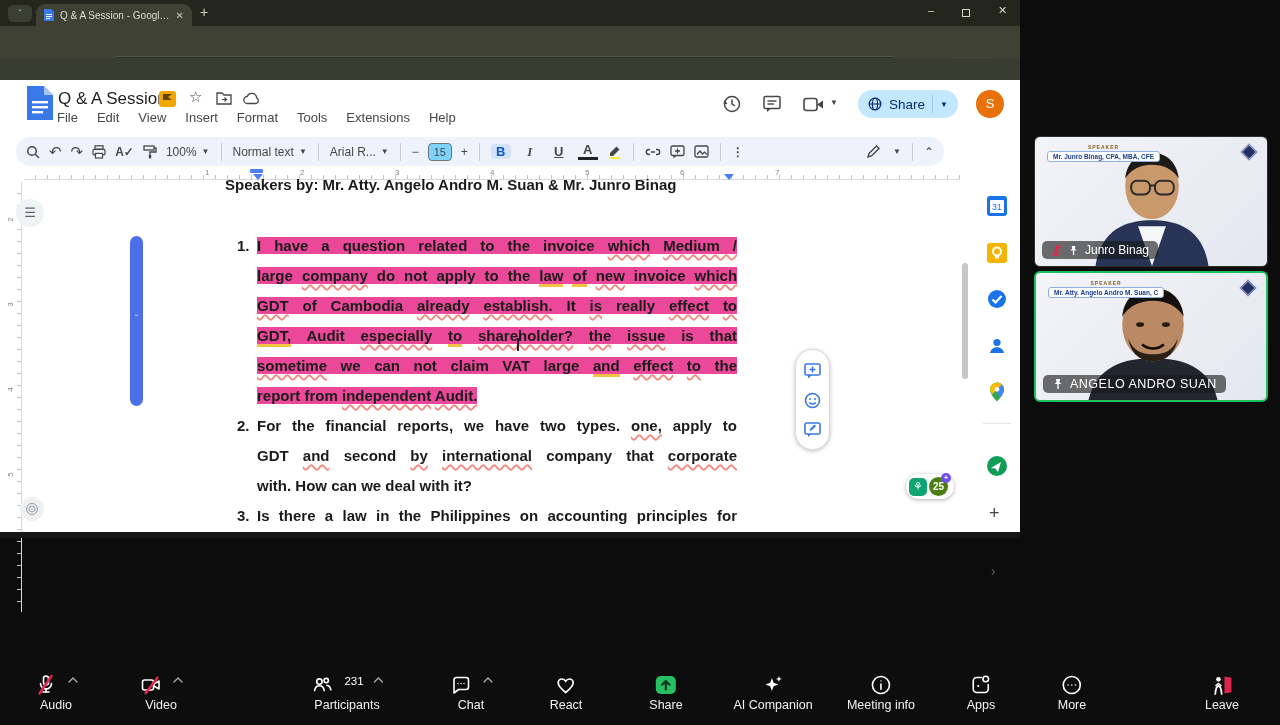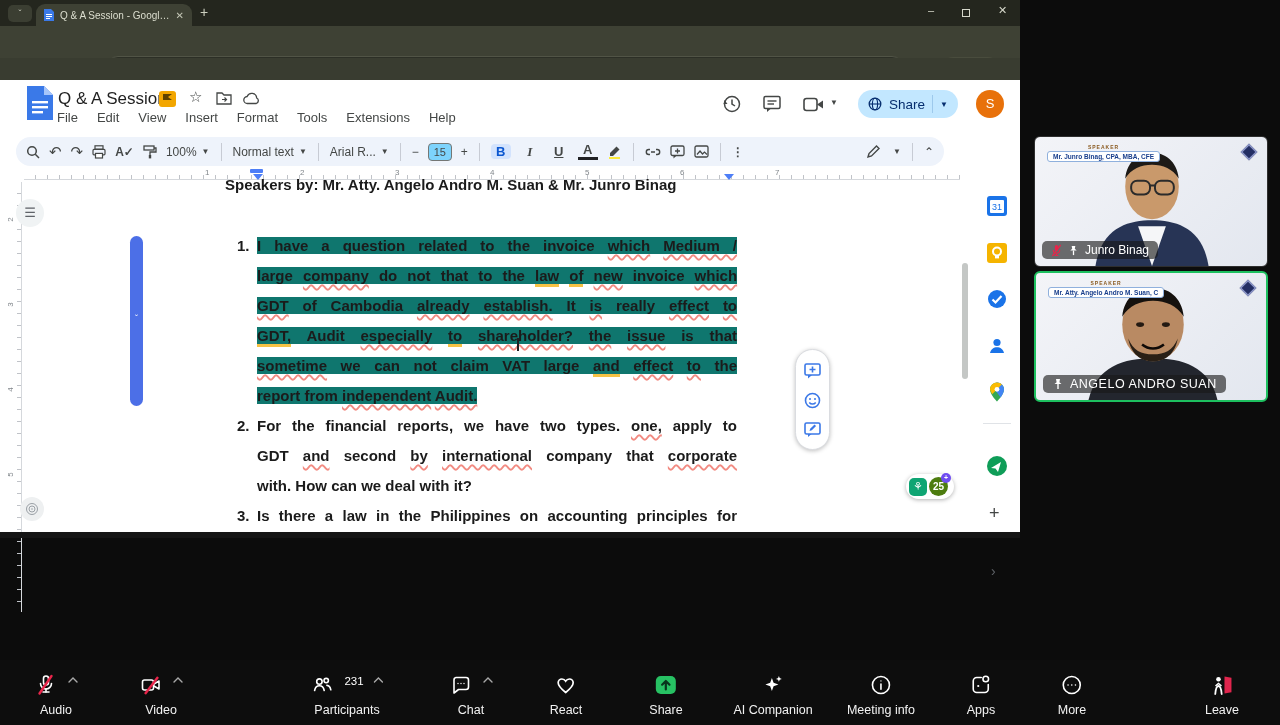--- a/index.html
+++ b/index.html
@@ -85,21 +85,21 @@
   #scroll-pill { position:absolute; left:130px; top:156px; width:13px; height:170px; background:#4c6fe7;
     border-radius:7px; }
   #scroll-pill .ch { position:absolute; left:0; right:0; top:77px; text-align:center; color:#fff; font-size:9px; }
   #doc-heading { position:absolute; left:225px; top:96px; font-size:15px; font-weight:bold; color:#1b1b1b; }
   #doc-list { position:absolute; left:237px; top:151px; width:500px; }
   .ditem { display:flex; }
   .ditem .num { width:20px; font-size:15px; font-weight:bold; color:#1b1b1b; line-height:30px; }
   .ditem .lines { width:480px; }
   .dline { line-height:30px; font-size:15px; font-weight:bold; color:#1b1b1b; white-space:nowrap; }
   .dline.j { text-align:justify; text-align-last:justify; white-space:normal; }
-  .selwrap { background:#0f766e; padding:0 0; }
+  .selwrap { background:#ec4899; padding:0 0; }
   .m-r { text-decoration:underline; text-decoration-style:wavy; text-decoration-color:#f28b82;
     text-decoration-thickness:2px; text-underline-offset:3px; }
   .m-y { border-bottom:3px solid #f6c244; }
 
   
   #fab-pill { position:absolute; left:795px; top:269px; width:35px; height:101px; background:#fff;
     border:1px solid #dadce0; border-radius:18px; box-shadow:0 1px 4px rgba(0,0,0,.25);
     display:flex; flex-direction:column; align-items:center; justify-content:space-around; padding:6px 0; }
 
   
@@ -144,21 +144,21 @@
   .name-chip .nm { color:#fff; font-size:12px; }
   .vtile.active .name-chip .nm { font-size:12.5px; letter-spacing:.5px; }
   .person { position:absolute; left:0; bottom:0; width:234px; height:131px; }
 
   
   #zoombar { position:absolute; left:0; top:660px; width:1280px; height:65px; background:#0d0d0d; }
   .zitem { position:absolute; top:11px; transform:translateX(-50%); display:flex; flex-direction:column;
     align-items:center; }
   .zitem .irow { height:27px; display:flex; align-items:center; gap:10px; }
   .zitem .cnt { color:#fff; font-size:11.5px; margin-top:-8px; }
-  .zitem .lbl { color:#f2f2f2; font-size:12.5px; margin-top:5px; white-space:nowrap; }
+  .zitem .lbl { color:#f2f2f2; font-size:12.5px; margin-top:0; white-space:nowrap; }
 
   svg { display:block; }
 </style>
 </head>
 <body>
 
 <div id="stage">
 
   <div id="shared">
 
@@ -374,21 +374,21 @@
       <div id="scroll-pill">
           <span class="ch">ˇ</span>
         </div>
 
       <div id="doc-heading">Speakers by: Mr. Atty. Angelo Andro M. Suan &amp; Mr. Junro Binag</div>
       <div id="doc-list">
           <div class="ditem">
             <div class="num">1.</div>
             <div class="lines">
               <div class="dline j"><span class="selwrap"><span>I have a question related to the invoice</span> <span class="m-r">which</span> <span class="m-r">Medium /</span></span></div>
-              <div class="dline j"><span class="selwrap"><span>large</span> <span class="m-r">company</span> <span>do not that to the</span> <span class="m-y">law</span> <span class="m-y">of</span> <span class="m-r">new</span> <span>invoice</span> <span class="m-r">which</span></span></div>
+              <div class="dline j"><span class="selwrap"><span>large</span> <span class="m-r">company</span> <span>do not apply to the</span> <span class="m-y">law</span> <span class="m-y">of</span> <span class="m-r">new</span> <span>invoice</span> <span class="m-r">which</span></span></div>
               <div class="dline j"><span class="selwrap"><span class="m-r">GDT</span> <span>of Cambodia</span> <span class="m-r">already</span> <span class="m-r">establish.</span> <span>It</span> <span class="m-r">is</span> <span>really</span> <span class="m-r">effect</span> <span class="m-r">to</span></span></div>
               <div class="dline j"><span class="selwrap"><span class="m-y">GDT,</span> <span>Audit</span> <span class="m-r">especially</span> <span class="m-y">to</span> <span class="m-r">shareholder?</span> <span class="m-r">the</span> <span class="m-r">issue</span> <span>is that</span></span></div>
               <div class="dline j"><span class="selwrap"><span class="m-r">sometime</span> <span>we can not claim VAT large</span> <span class="m-y">and</span> <span class="m-r">effect</span> <span class="m-r">to</span> <span>the</span></span></div>
               <div class="dline"><span class="selwrap"><span>report from</span> <span class="m-r">independent</span> <span class="m-r">Audit.</span></span></div>
             </div>
           </div>
           <div class="ditem">
             <div class="num">2.</div>
             <div class="lines">
               <div class="dline j"><span><span>For the financial reports, we have two types.</span> <span class="m-r">one,</span> <span>apply to</span></span></div>

